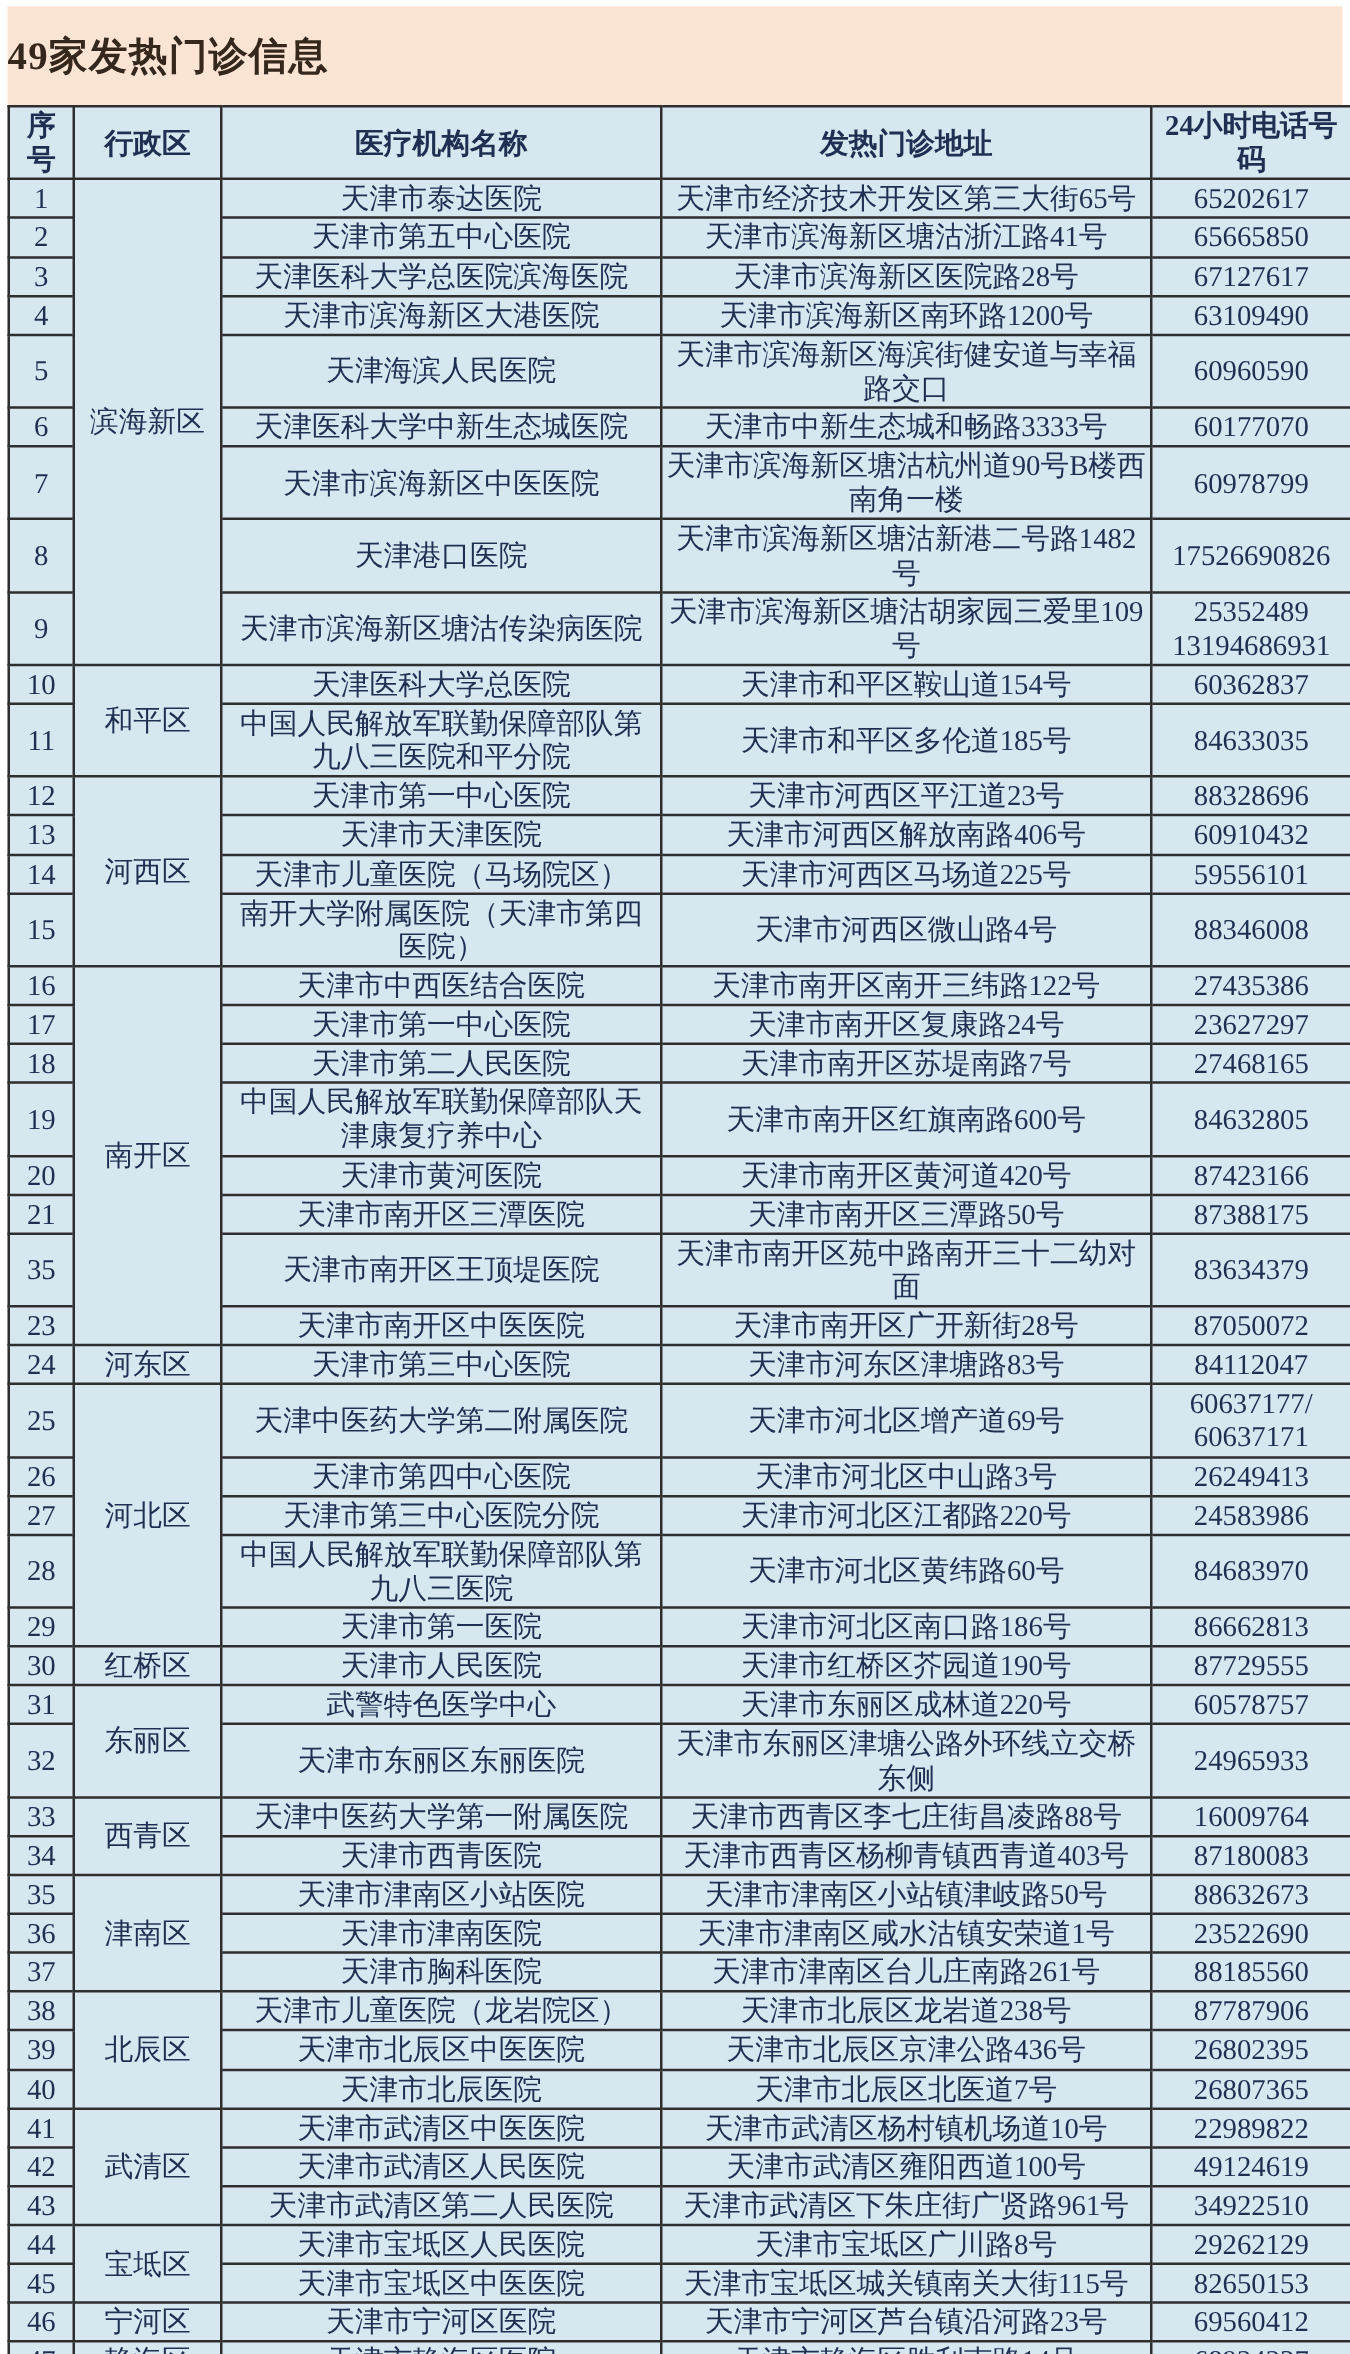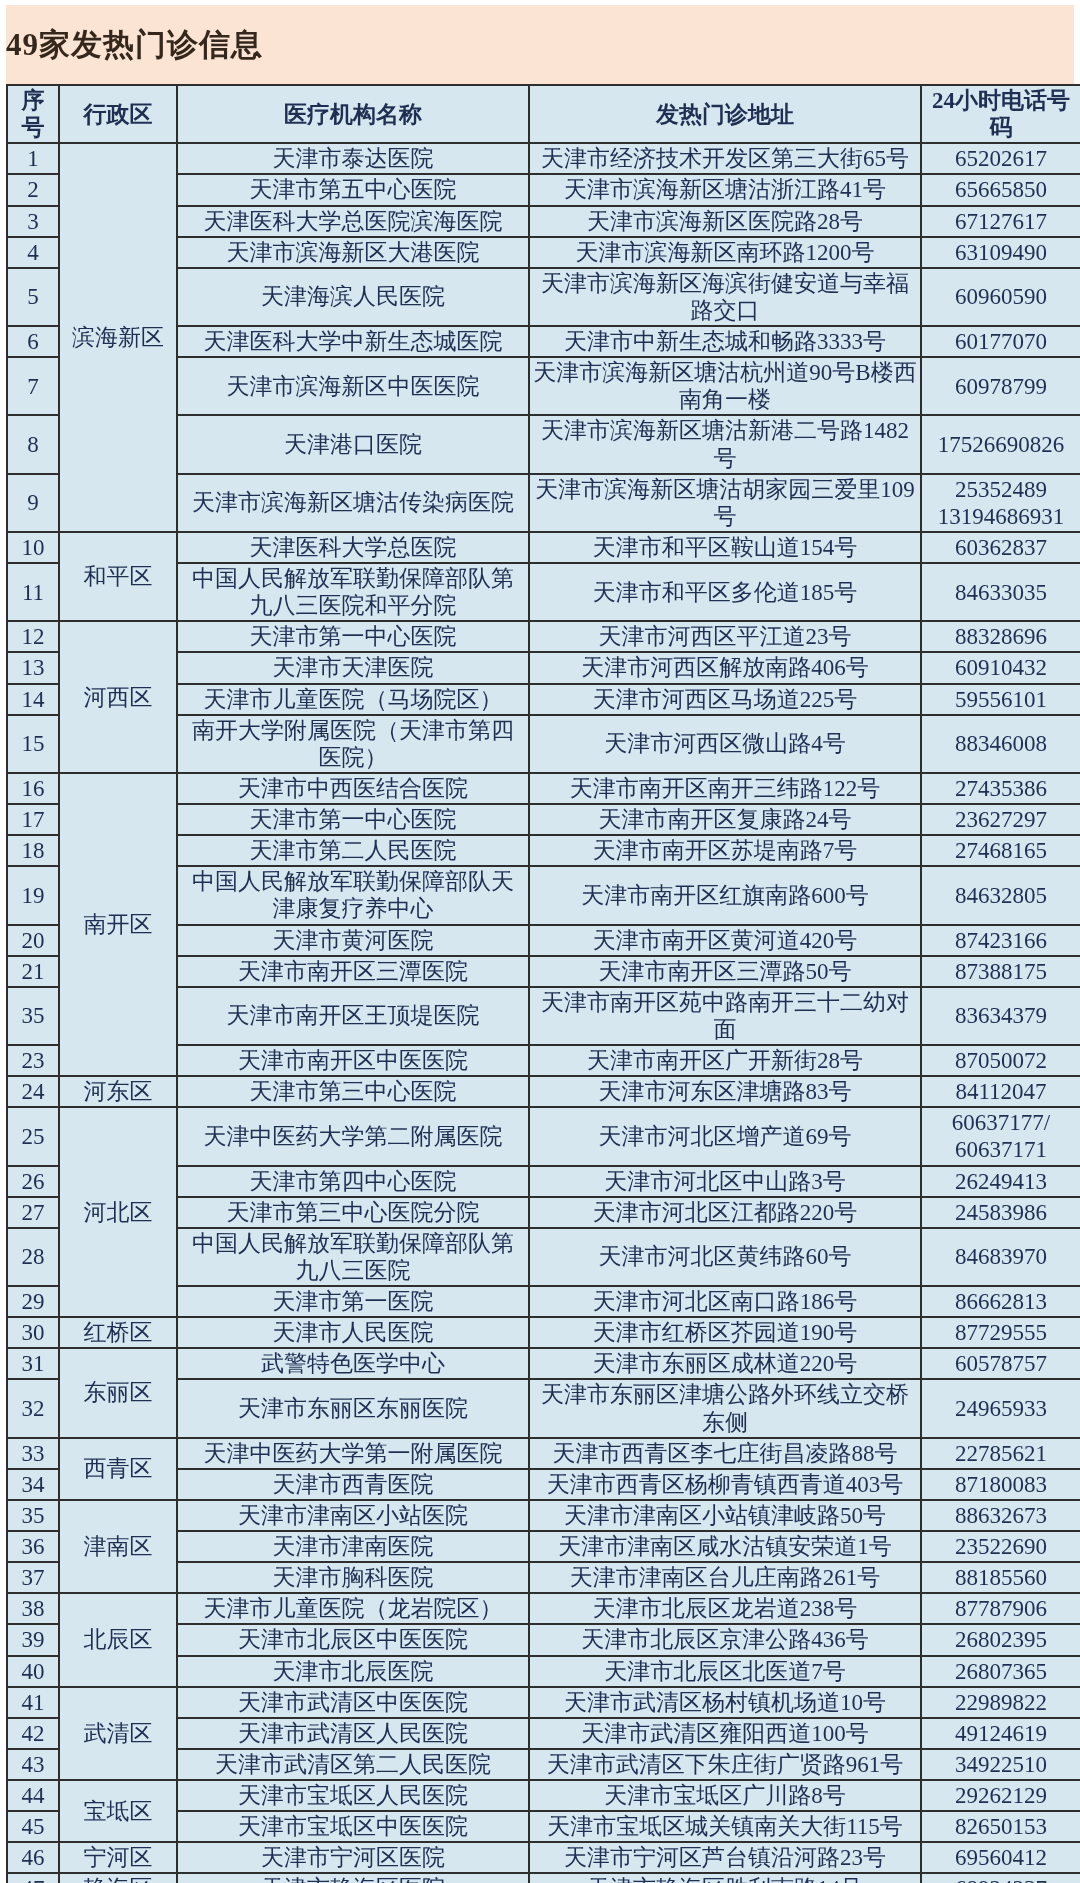--- a/index.html
+++ b/index.html
@@ -288,21 +288,21 @@
           <td>32</td>
           <td>天津市东丽区东丽医院</td>
           <td>天津市东丽区津塘公路外环线立交桥东侧</td>
           <td class="phone">24965933</td>
         </tr>
         <tr>
           <td>33</td>
           <td rowspan="2">西青区</td>
           <td>天津中医药大学第一附属医院</td>
           <td>天津市西青区李七庄街昌凌路88号</td>
-          <td class="phone">22785621</td>
+          <td class="phone">16009764</td>
         </tr>
         <tr>
           <td>34</td>
           <td>天津市西青医院</td>
           <td>天津市西青区杨柳青镇西青道403号</td>
           <td class="phone">87180083</td>
         </tr>
         <tr>
           <td>35</td>
           <td rowspan="3">津南区</td>

